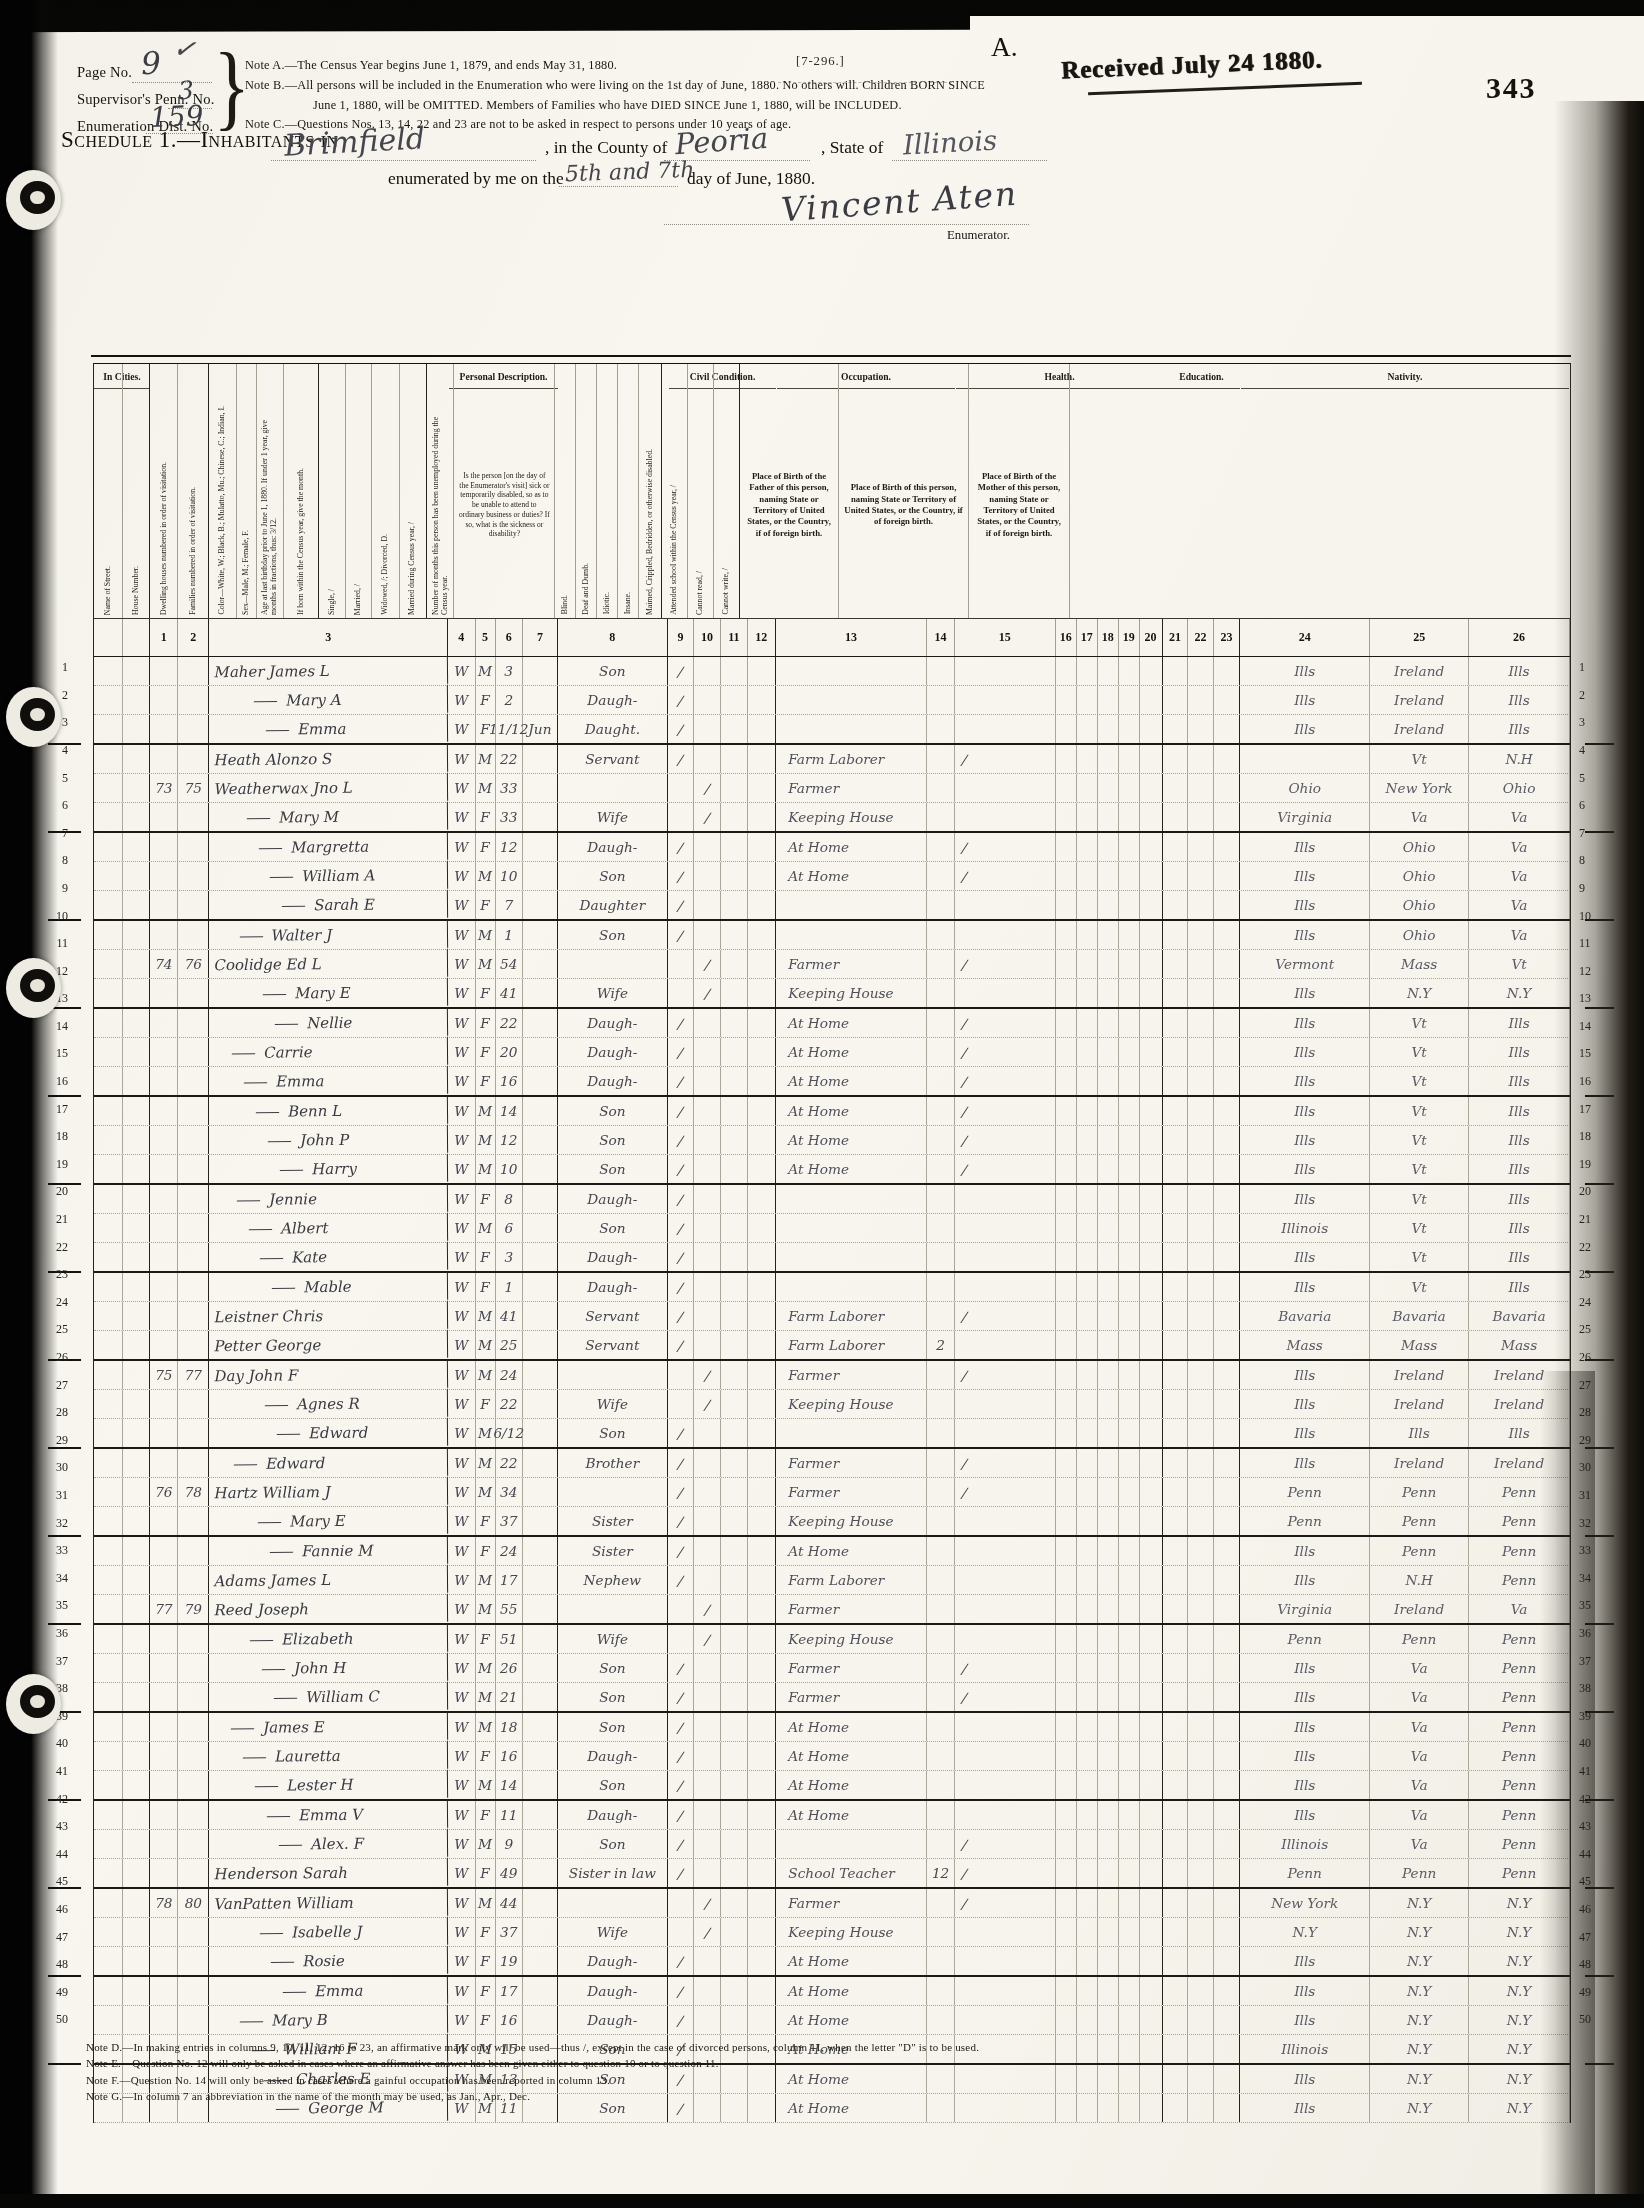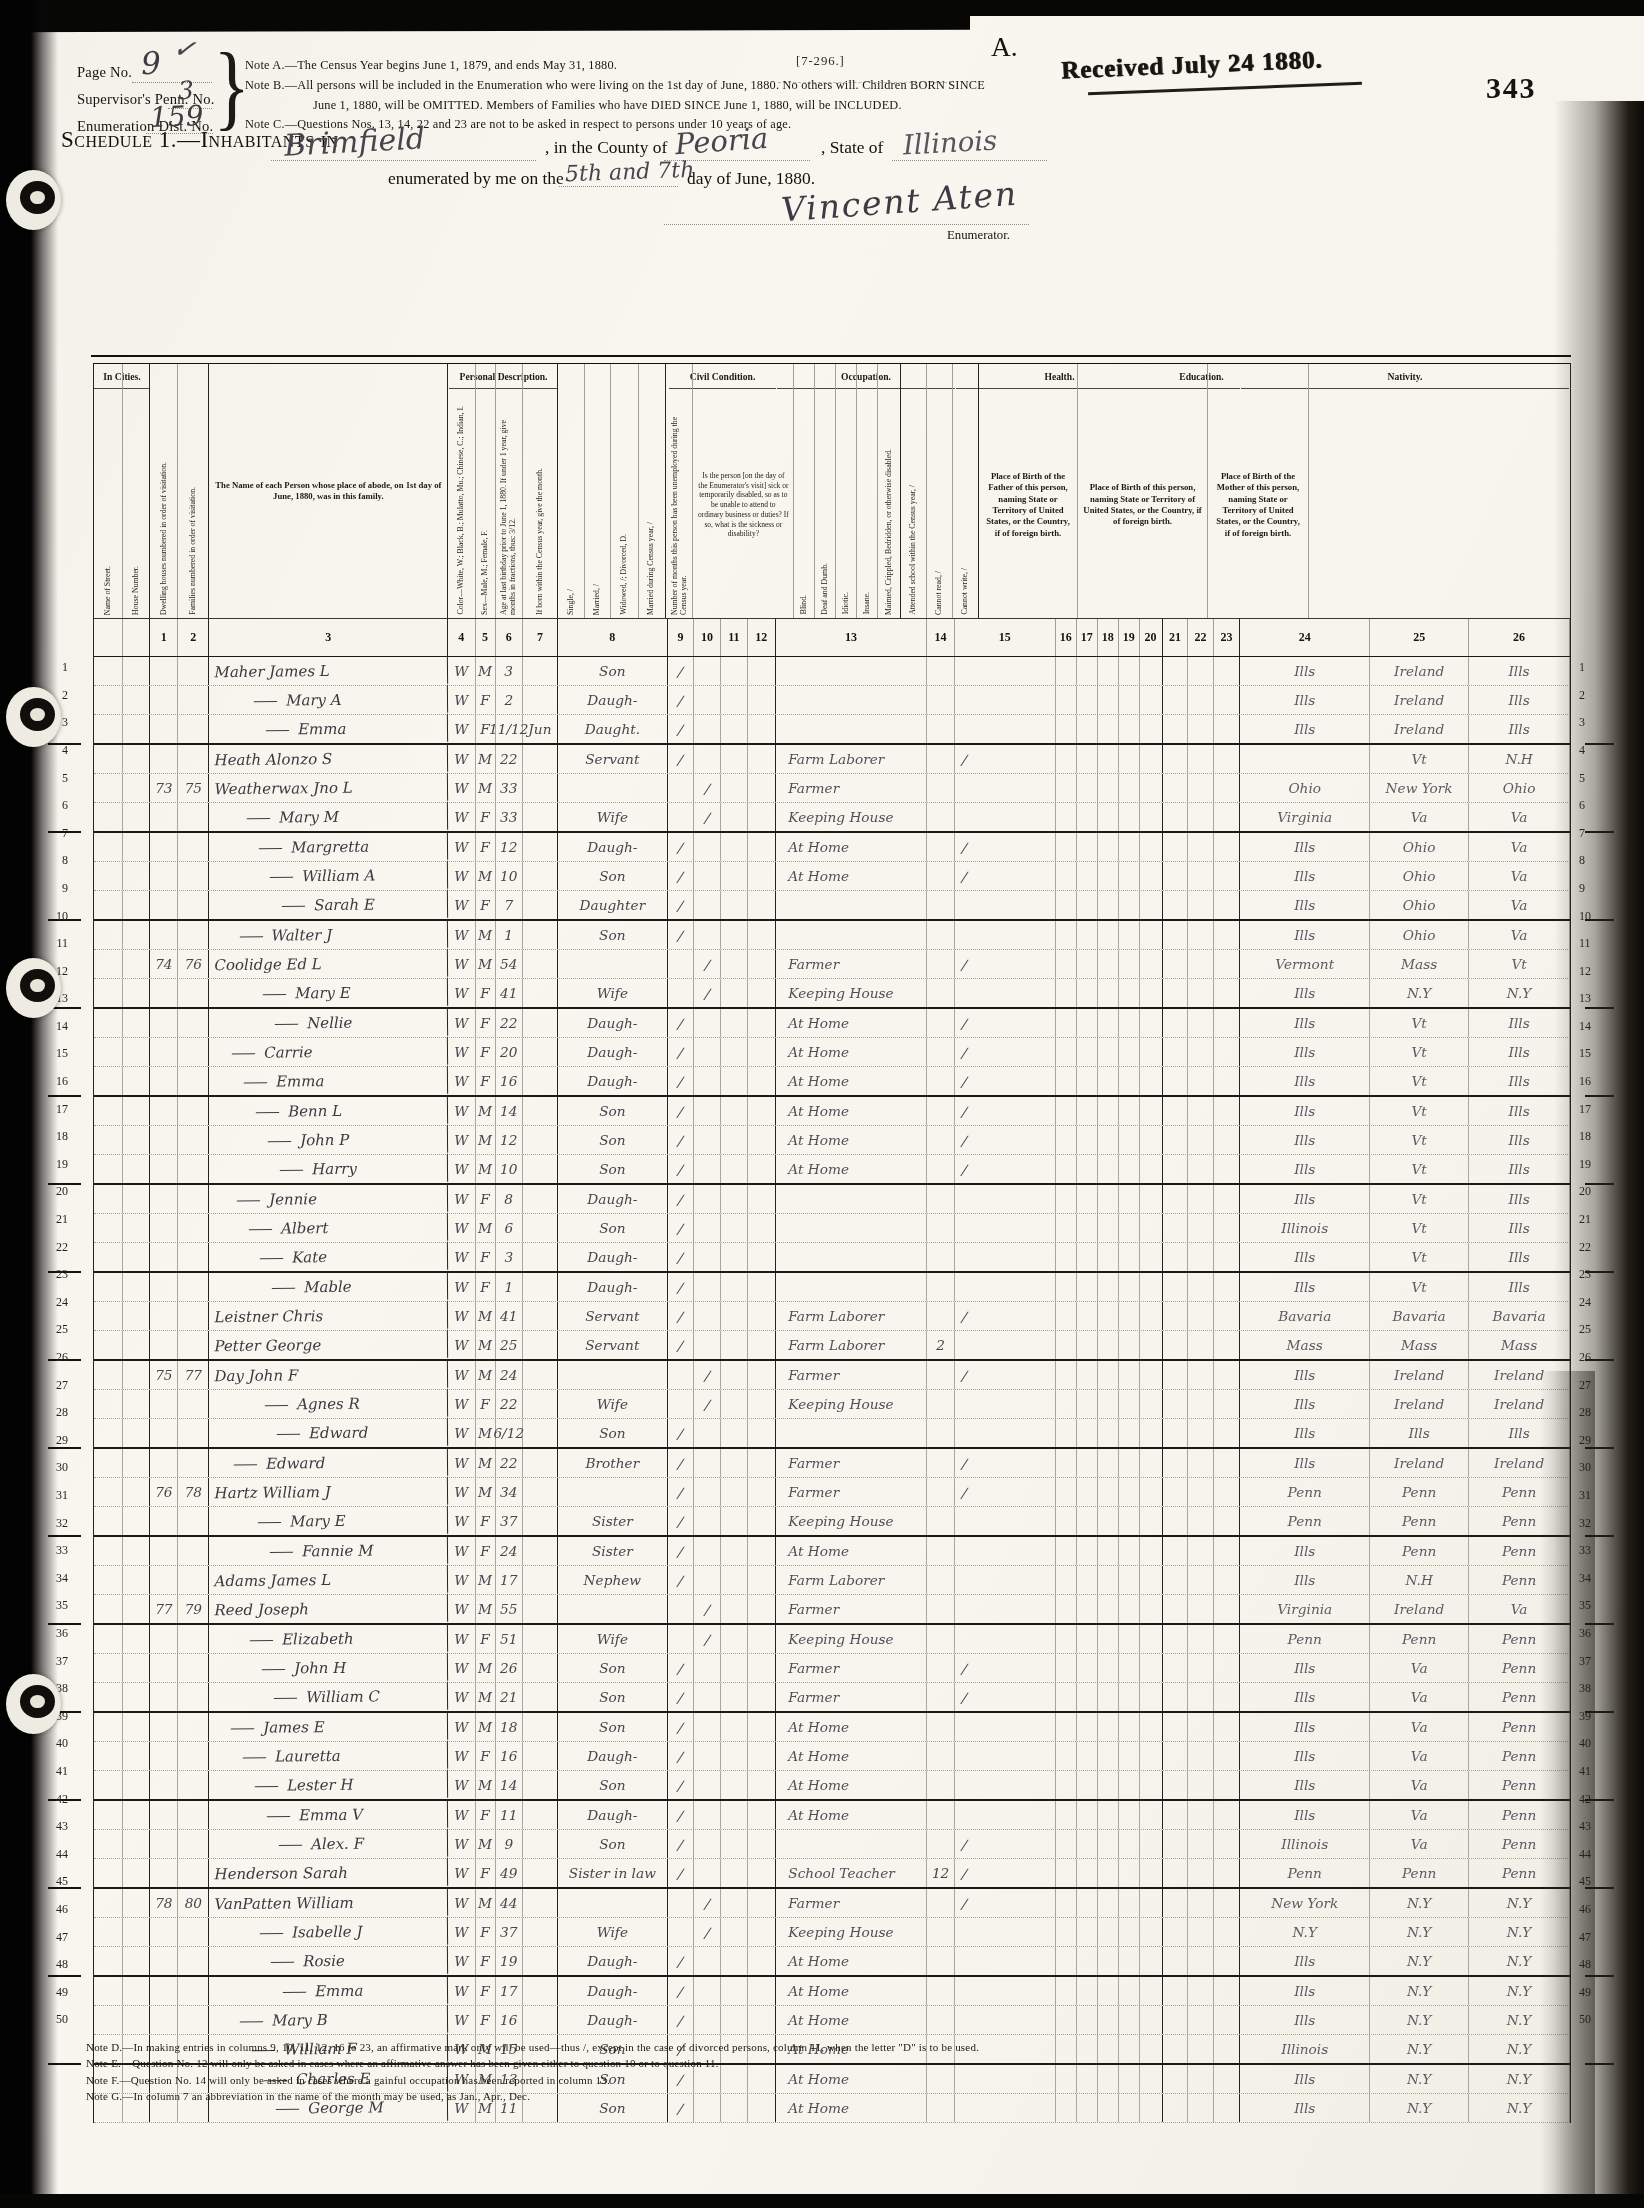--- a/index.html
+++ b/index.html
@@ -136,23 +136,20 @@
         </div>
         <div class="hcol hv grouped" style="width: 27.4px;">
           <span class="rot">House Number.</span>
         </div>
         <div class="hcol" style="width: 28px;">
           <span class="rot">Dwelling houses numbered in order of visitation.</span>
         </div>
         <div class="hcol hv" style="width: 31px;">
           <span class="rot">Families numbered in order of visitation.</span>
         </div>
-        <div class="hcol hv" style="width: 239px;">
-          <div class="htext">The Name of each Person whose place of abode, on 1st day of June, 1880, was in this family.</div>
-        </div>
         <div class="hcol grouped" style="width: 27.4px;">
           <span class="rot">Color—White, W.; Black, B.; Mulatto, Mu.; Chinese, C.; Indian, I.</span>
         </div>
         <div class="hcol grouped" style="width: 20px;">
           <span class="rot">Sex—Male, M.; Female, F.</span>
         </div>
         <div class="hcol grouped" style="width: 27.4px;">
           <span class="rot">Age at last birthday prior to June 1, 1880.  If under 1 year, give months in fractions, thus: 3/12.</span>
         </div>
         <div class="hcol hv grouped" style="width: 35px;">

